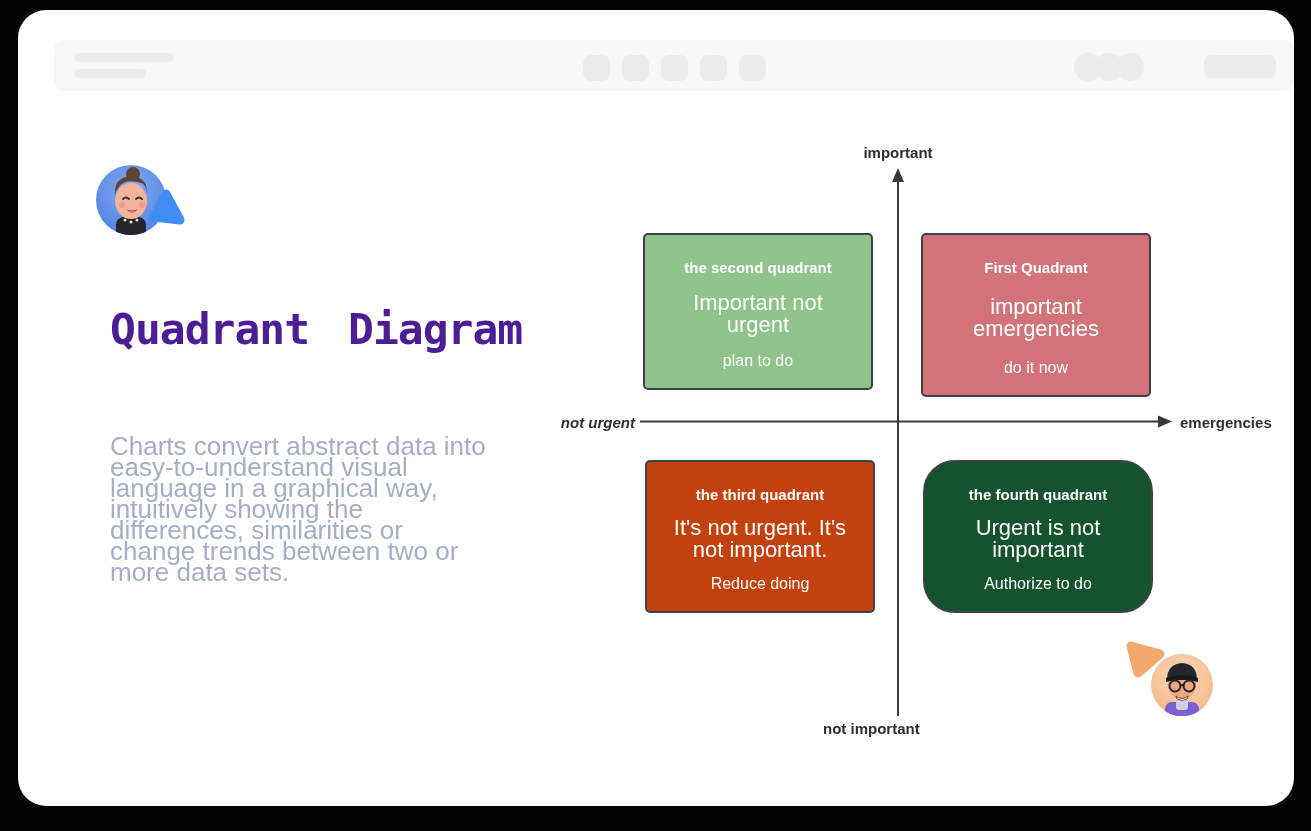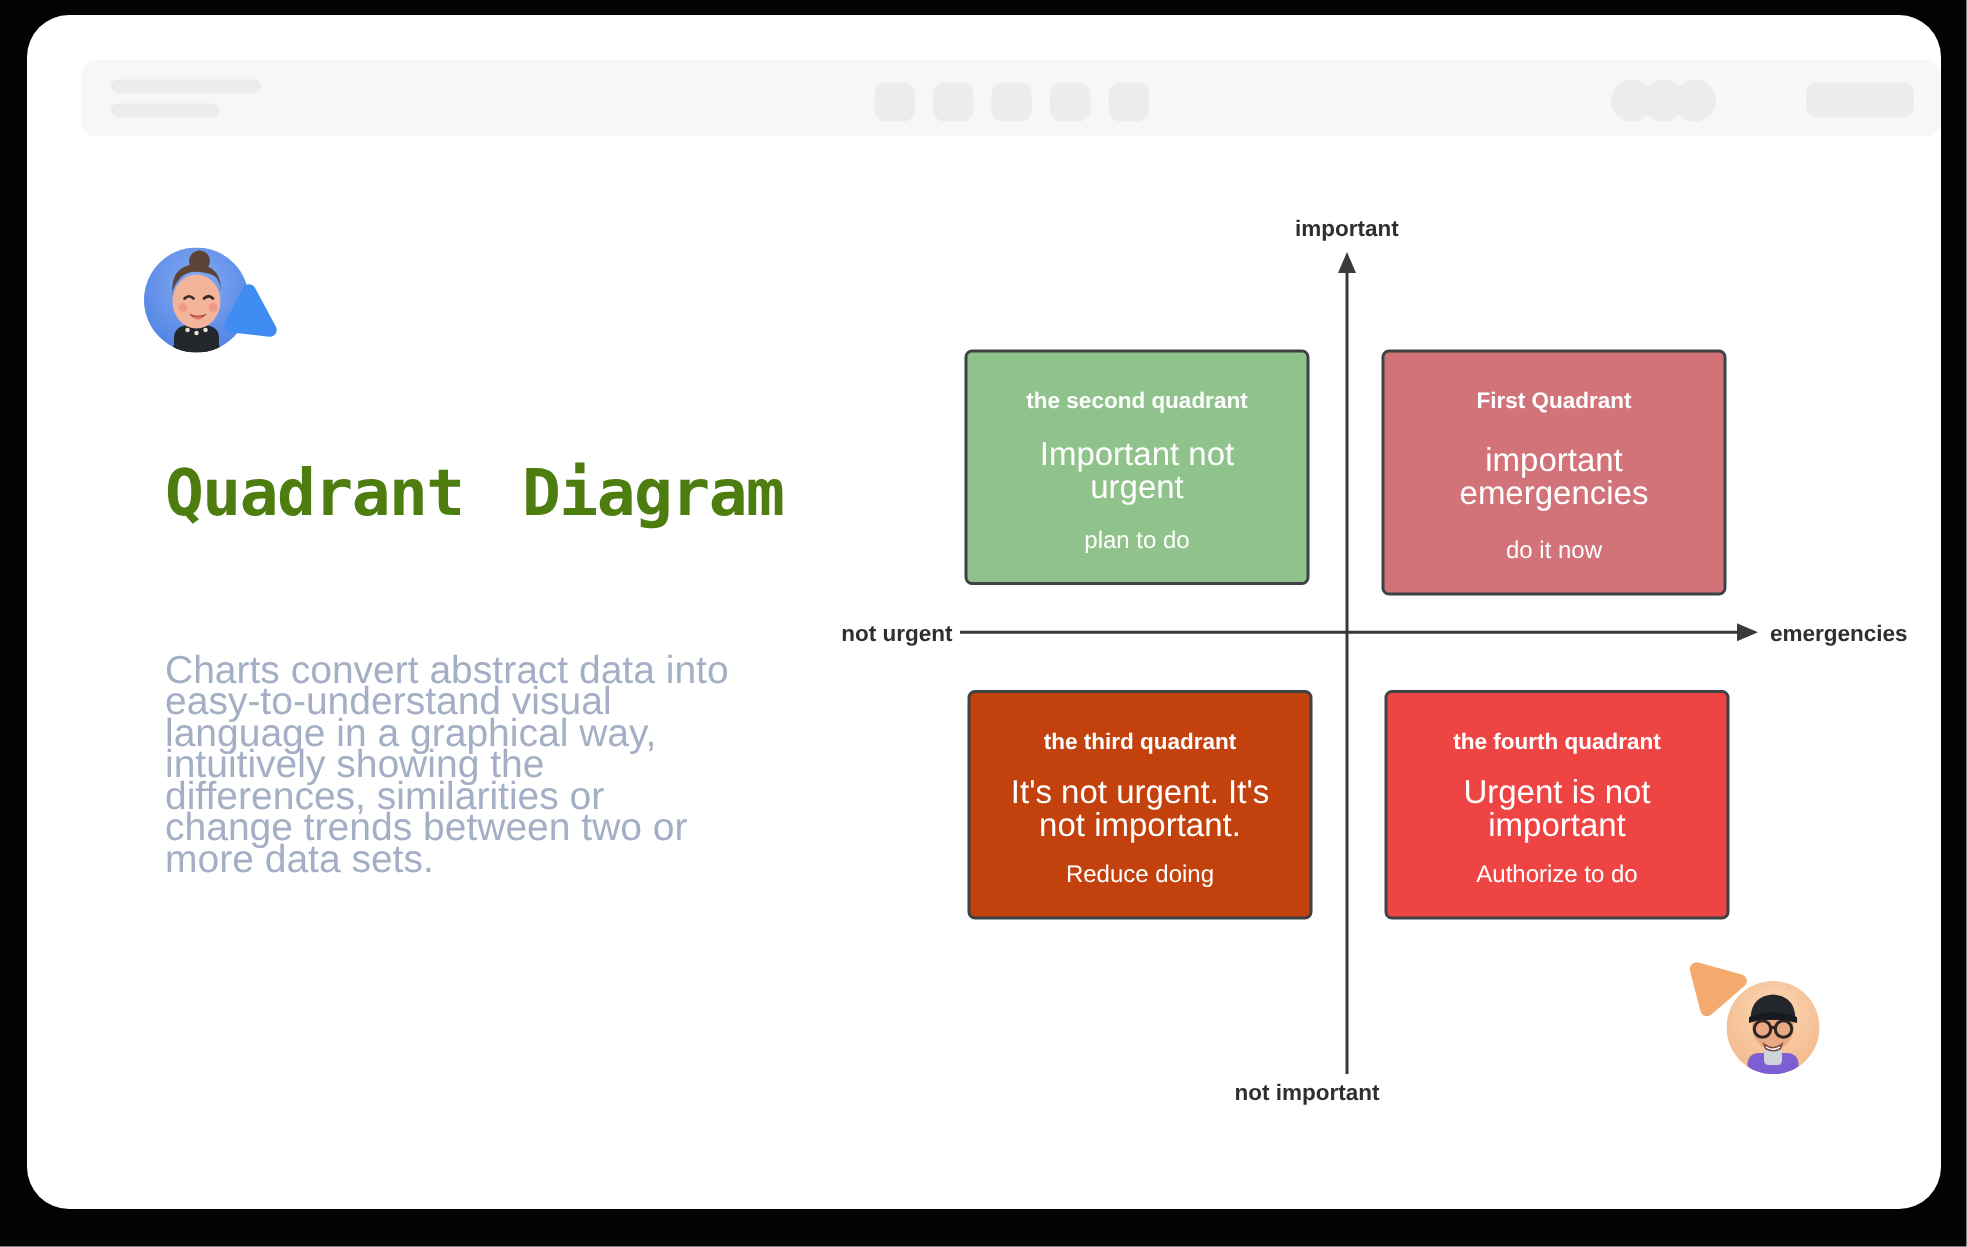--- a/index.html
+++ b/index.html
@@ -27,36 +27,36 @@
   .tool-avatars { position:absolute; left:1020px; top:13px; display:flex; }
   .tool-avatar { width:28px; height:28px; background:#ececec; border-radius:50%; }
   .tool-avatar + .tool-avatar { margin-left:-7px; }
   .tool-pill { position:absolute; left:1150px; top:15px; width:72px; height:23px; background:#ececec; border-radius:7px; }
   
   .presence-a { position:absolute; left:78px; top:155px; width:70px; height:70px; }
   .cursor-a { position:absolute; left:130px; top:178px; }
   .page-title {
     position:absolute; left:92px; top:294px;
     font-family:"DejaVu Sans Mono", monospace;
-    font-size:43px; font-weight:bold; color:#4d7c0f;
+    font-size:43px; font-weight:bold; color:#4c1d95;
     letter-spacing:-1px; word-spacing:14px; white-space:nowrap;
   }
   .page-desc {
     position:absolute; left:92px; top:426px; width:384px;
     font-size:26px; line-height:21px; color:#a4aec5;
   }
   
   .axes-svg { position:absolute; left:540px; top:120px; }
   .axis-label {
     position:absolute; font-size:15px; font-weight:600; color:#2f2f2f;
     white-space:nowrap;
   }
   .axis-top    { left:830px; top:134px; width:100px; text-align:center; }
   .axis-bottom { left:805px; top:710px; width:150px; text-align:left; }
-  .axis-left   { left:500px; top:404px; width:117px; text-align:right; }
+  .axis-left   { left:500px; top:404px; width:117px; text-align:right;font-style:italic; }
   .axis-right  { left:1162px; top:404px; }
   .qbox {
     position:absolute; border:2px solid #3d4345; border-radius:5px;
     display:flex; flex-direction:column; justify-content:space-between;
     align-items:center; text-align:center; color:#ffffff;
     padding:24px 16px 18px 16px;
   }
   .qbox-tl { left:625px; top:223px; width:230px; height:157px; }
   .qbox-tr { left:903px; top:223px; width:230px; height:164px; }
   .qbox-bl { left:627px; top:450px; width:230px; height:153px; }
@@ -149,21 +149,21 @@
   <div class="qbox qbox-tr" style="background-color: rgb(209, 115, 120);">
     <div class="q-title">First Quadrant</div>
     <div class="q-subtitle">important emergencies</div>
     <div class="q-action">do it now</div>
   </div>
   <div class="qbox qbox-bl" style="background-color: #c2410c;">
     <div class="q-title">the third quadrant</div>
     <div class="q-subtitle">It's not urgent. It's not important.</div>
     <div class="q-action">Reduce doing</div>
   </div>
-  <div class="qbox qbox-br" style="background-color: #ef4444;">
+  <div class="qbox qbox-br" style="background-color: #14532d; border-radius: 32px;">
     <div class="q-title">the fourth quadrant</div>
     <div class="q-subtitle">Urgent is not important</div>
     <div class="q-action">Authorize to do</div>
   </div>
 
   <div class="cursor-b">
     <svg width="46" height="46" viewBox="0 0 46 46">
       <polygon points="9,10 38,18 16,37" stroke-linejoin="round" stroke-width="9" fill="#f5aa6d" stroke="#f5aa6d"></polygon>
     </svg>
   </div>

